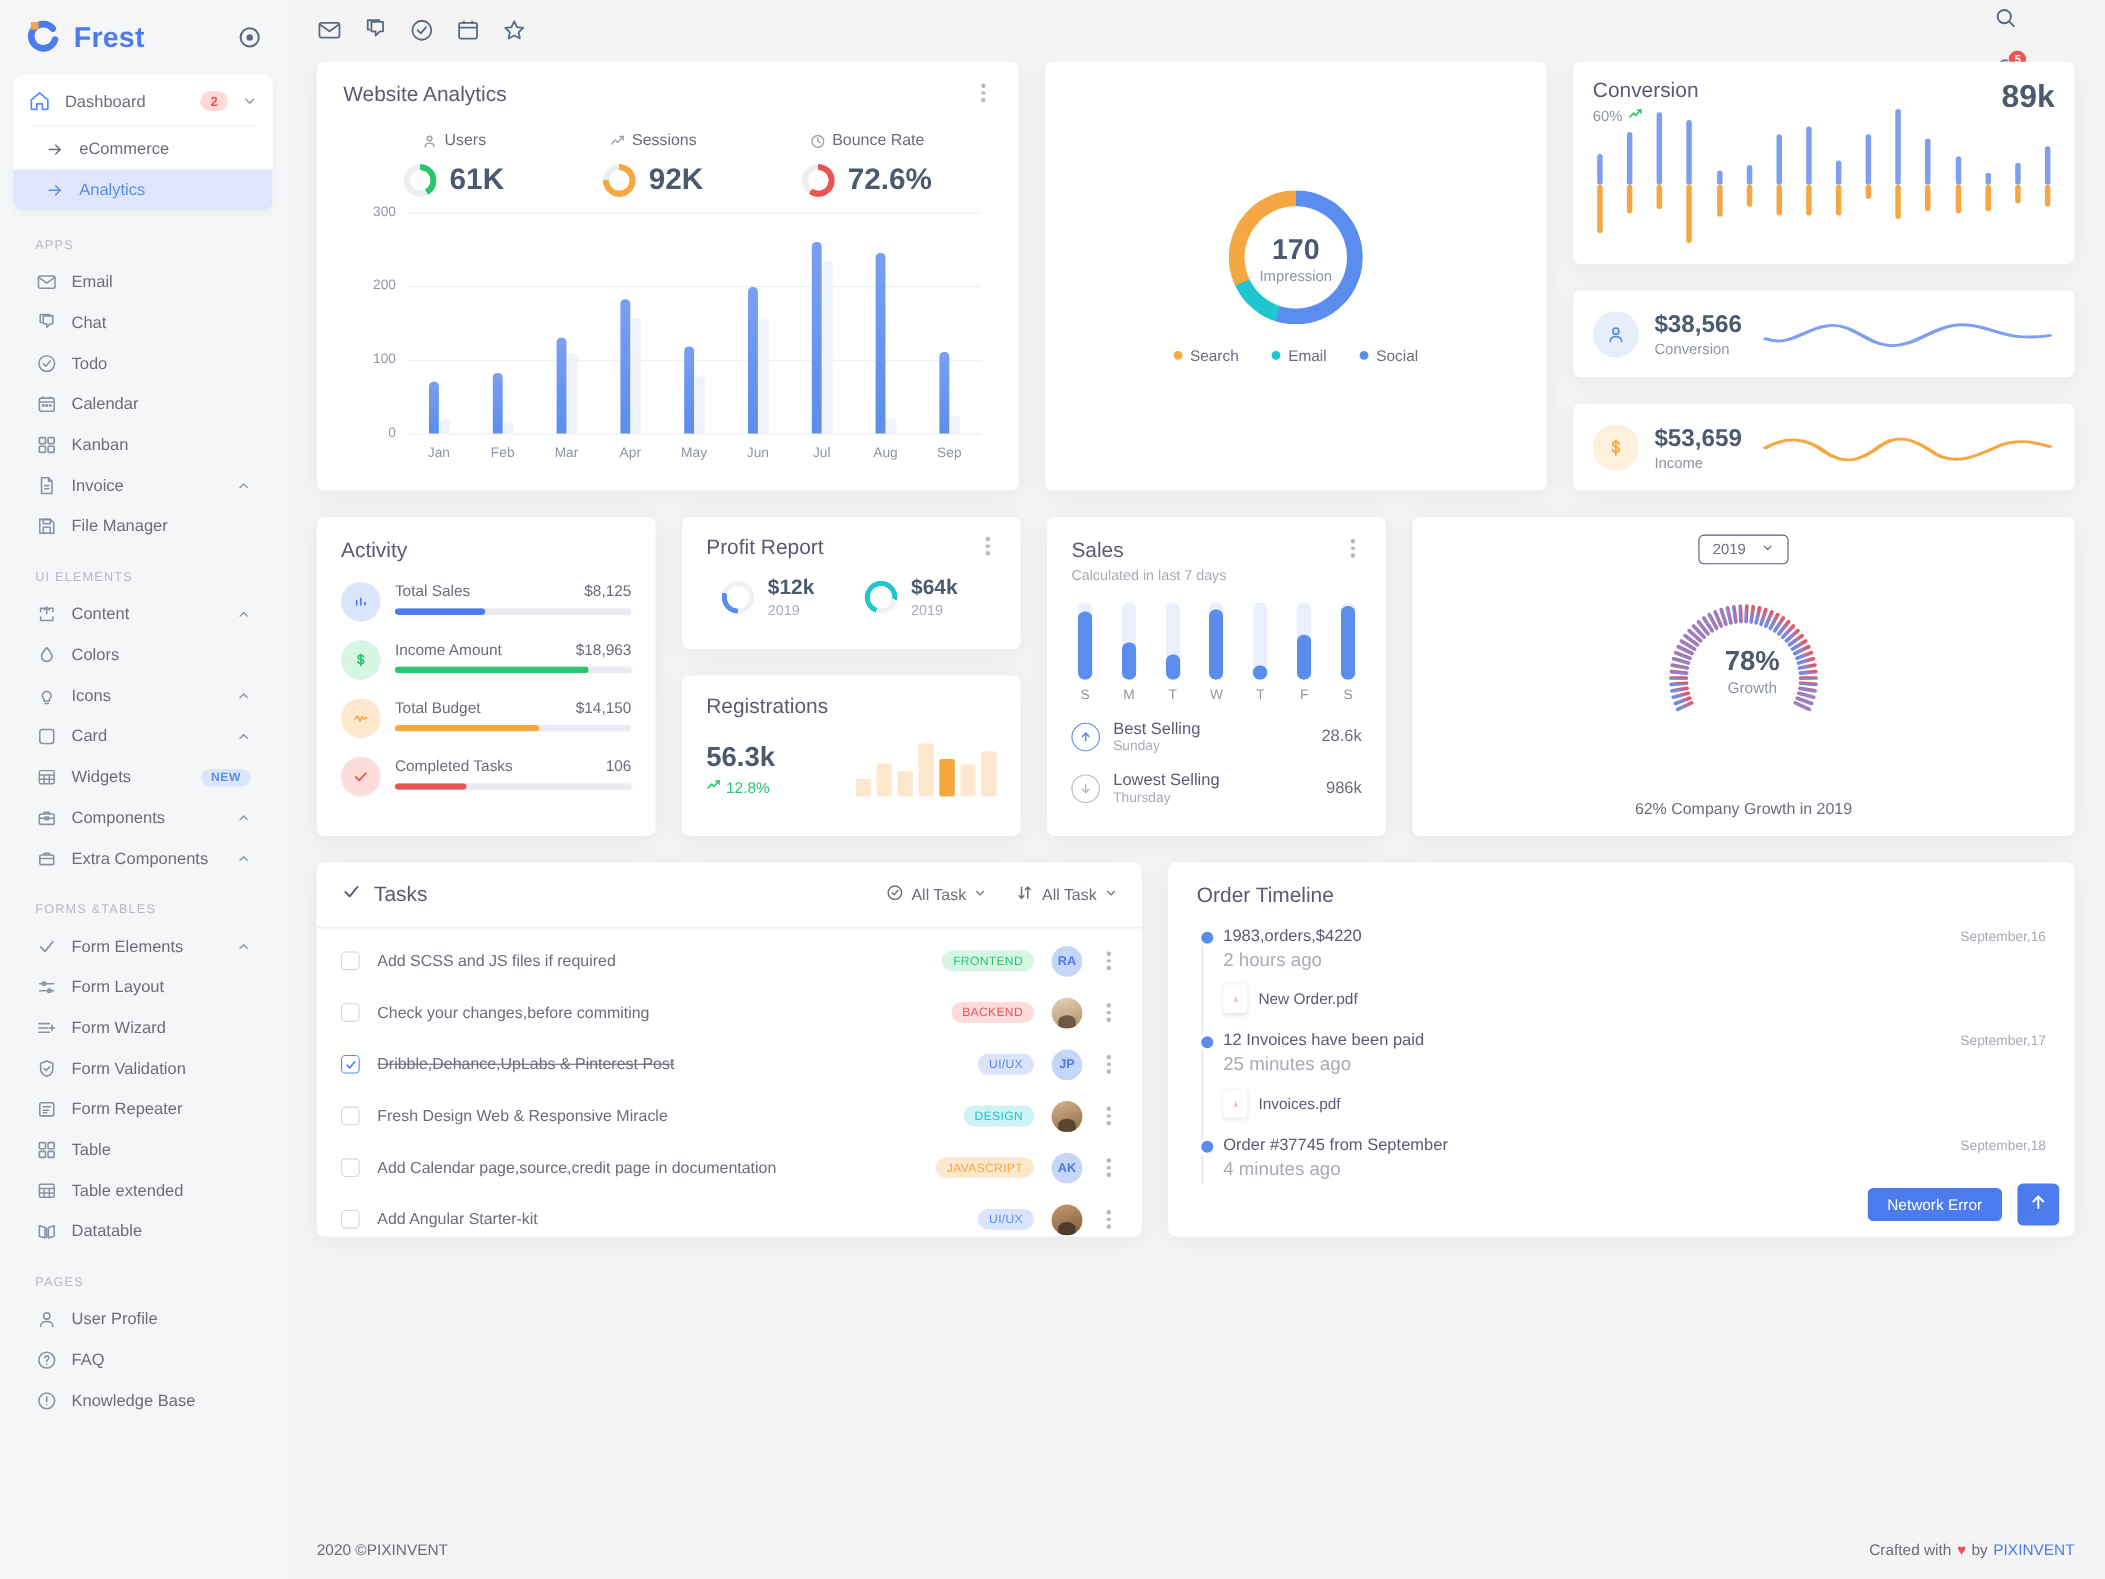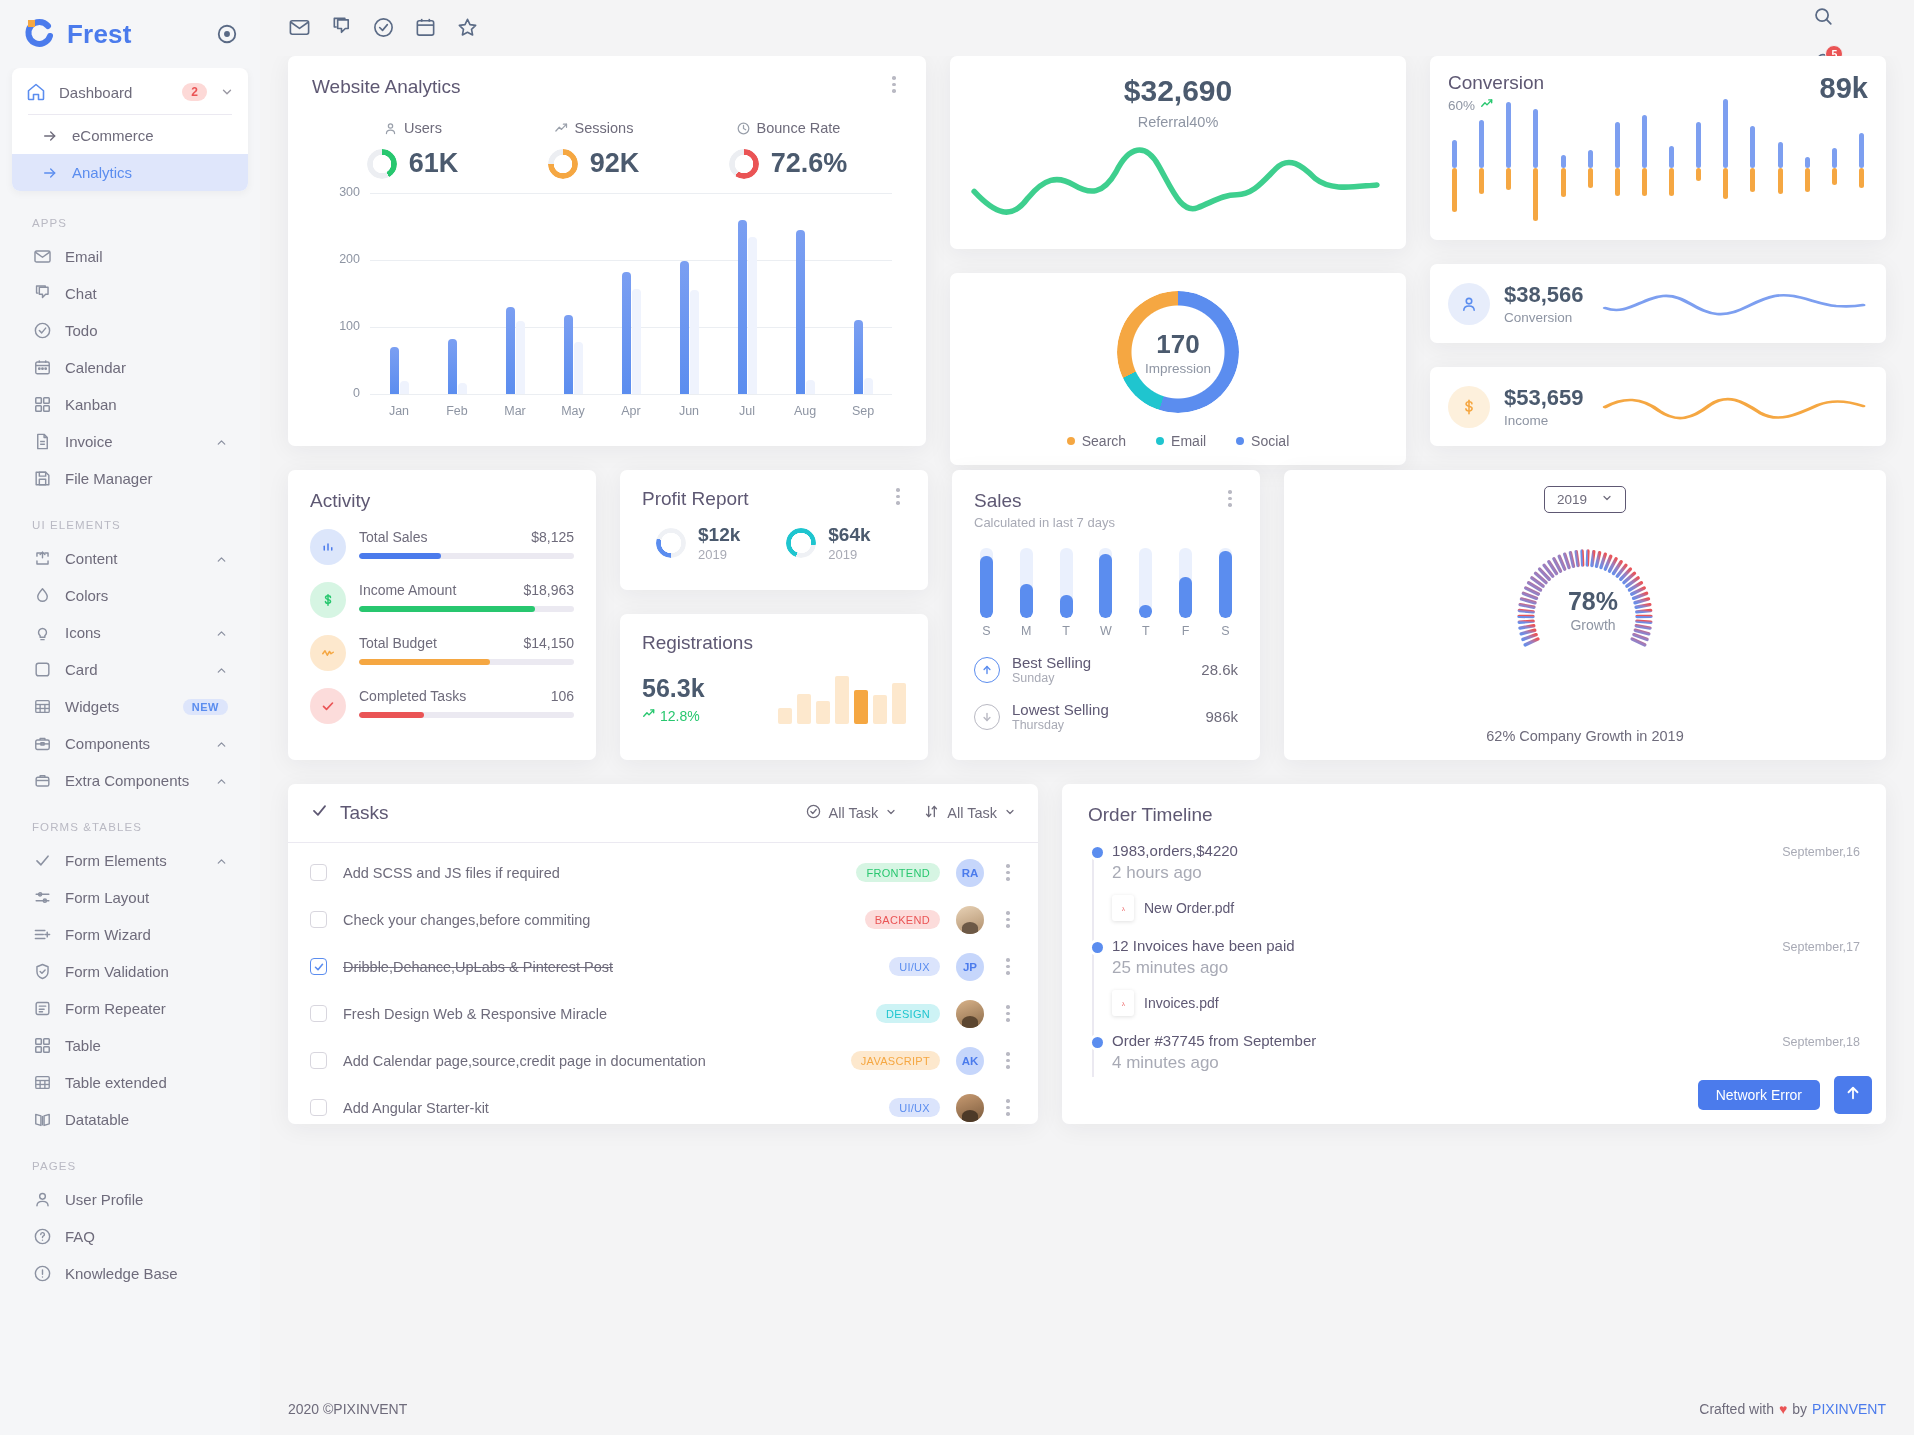--- a/index.html
+++ b/index.html
@@ -754,28 +754,28 @@
                     <span class="bar solid" style="height:27.6%"></span>
                     <span class="bar ghost" style="height:5.3%"></span>
                     <span class="xlab">Feb</span>
                   </div>
                 <div class="bgrp">
                     <span class="bar solid" style="height:43.2%"></span>
                     <span class="bar ghost" style="height:36.2%"></span>
                     <span class="xlab">Mar</span>
                   </div>
                 <div class="bgrp">
+                    <span class="bar solid" style="height:60.9%"></span>
+                    <span class="bar ghost" style="height:52.1%"></span>
+                    <span class="xlab">Apr</span>
+                  </div>
+                <div class="bgrp">
                     <span class="bar solid" style="height:39.1%"></span>
                     <span class="bar ghost" style="height:25.9%"></span>
                     <span class="xlab">May</span>
-                  </div>
-                <div class="bgrp">
-                    <span class="bar solid" style="height:60.9%"></span>
-                    <span class="bar ghost" style="height:52.1%"></span>
-                    <span class="xlab">Apr</span>
                   </div>
                 <div class="bgrp">
                     <span class="bar solid" style="height:66.2%"></span>
                     <span class="bar ghost" style="height:51.8%"></span>
                     <span class="xlab">Jun</span>
                   </div>
                 <div class="bgrp">
                     <span class="bar solid" style="height:86.8%"></span>
                     <span class="bar ghost" style="height:77.9%"></span>
                     <span class="xlab">Jul</span>
@@ -791,27 +791,20 @@
                     <span class="xlab">Sep</span>
                   </div>
               </div>
             </div>
           </div>
         </div>
 
         <div class="col-rt">
 
           <div class="cstack">
-            <div class="card referral">
-              <div class="big-num">$32,690</div>
-              <div class="sub-num">Referral40%</div>
-              <svg class="spark" viewBox="0 0 260 62" preserveAspectRatio="none">
-                <path d="M5 34 C18 48, 28 52, 38 38 C48 26, 56 24, 66 30 C76 36, 84 36, 92 22 C100 6, 110 4, 118 18 C126 32, 132 48, 142 44 C152 40, 158 36, 166 36 C176 36, 182 28, 190 20 C198 12, 206 18, 214 26 C224 34, 238 31, 252 30" fill="none" stroke="#3ecf8e" stroke-width="3.4" stroke-linecap="round" stroke-linejoin="round"></path>
-              </svg>
-            </div>
 
             <div class="card impression">
               <div class="donut-wrap">
                 <div style="position:absolute;inset:0;border-radius:50%;background:conic-gradient(#5b8def 0 55%, #1fc5cf 55% 68%, #f5a742 68% 100%);-webkit-mask:radial-gradient(circle, transparent 46px, #000 47px);mask:radial-gradient(circle, transparent 46px, #000 47px);"></div>
                 <div class="donut-c">
                   <div class="donut-n">170</div>
                   <div class="donut-l">Impression</div>
                 </div>
               </div>
               <div class="legend">

